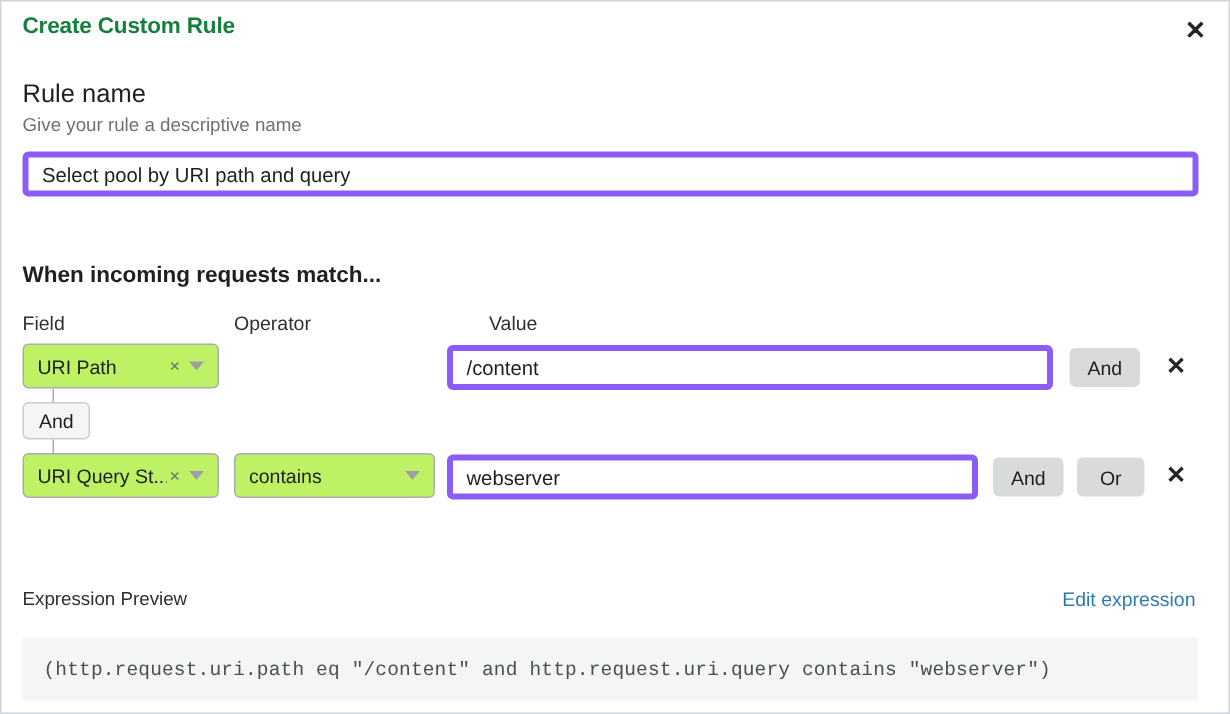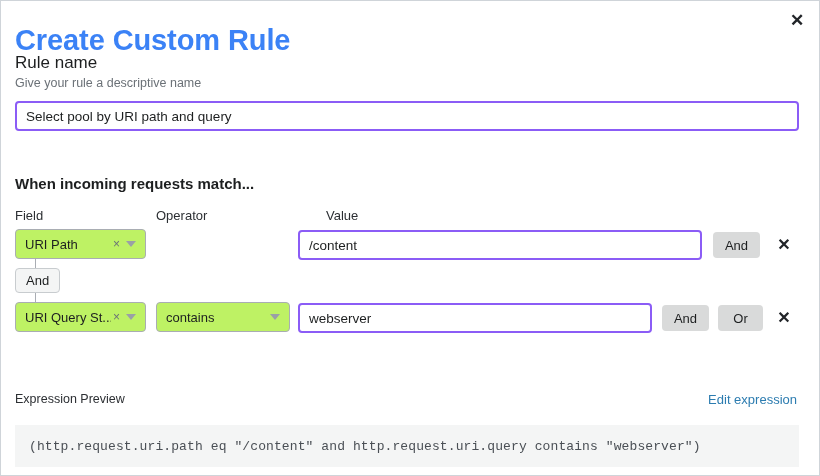--- a/index.html
+++ b/index.html
@@ -16,24 +16,24 @@
     width: 820px;
     height: 476px;
     box-sizing: border-box;
     background: #ffffff;
     border: 1px solid #cfd4d9;
     overflow: hidden;
   }
   .dlg-title {
     position: absolute;
     left: 14px;
-    top: 23px;
-    font-size: 29px;
-    font-weight: bold;
-    color: #3b82f6;
+    top: 8px;
+    font-size: 15px;
+    font-weight: bold;
+    color: #15803d;
     letter-spacing: -0.1px;
   }
   .close-btn {
     position: absolute;
     right: 9px;
     top: 6px;
     width: 26px;
     height: 26px;
     display: flex;
     align-items: center;
@@ -59,21 +59,21 @@
     position: absolute;
     font-size: 15px;
     font-weight: bold;
     color: #1d1f20;
   }
 
   .text-input {
     position: absolute;
     box-sizing: border-box;
     background: #ffffff;
-    border: 2px solid #8b5cf6;
+    border: 4px solid #8b5cf6;
     border-radius: 4px;
     font-family: "Liberation Sans", sans-serif;
     font-size: 13.5px;
     color: #1d1f20;
     padding: 0 9px;
     display: flex;
     align-items: center;
     outline: none;
   }
 

